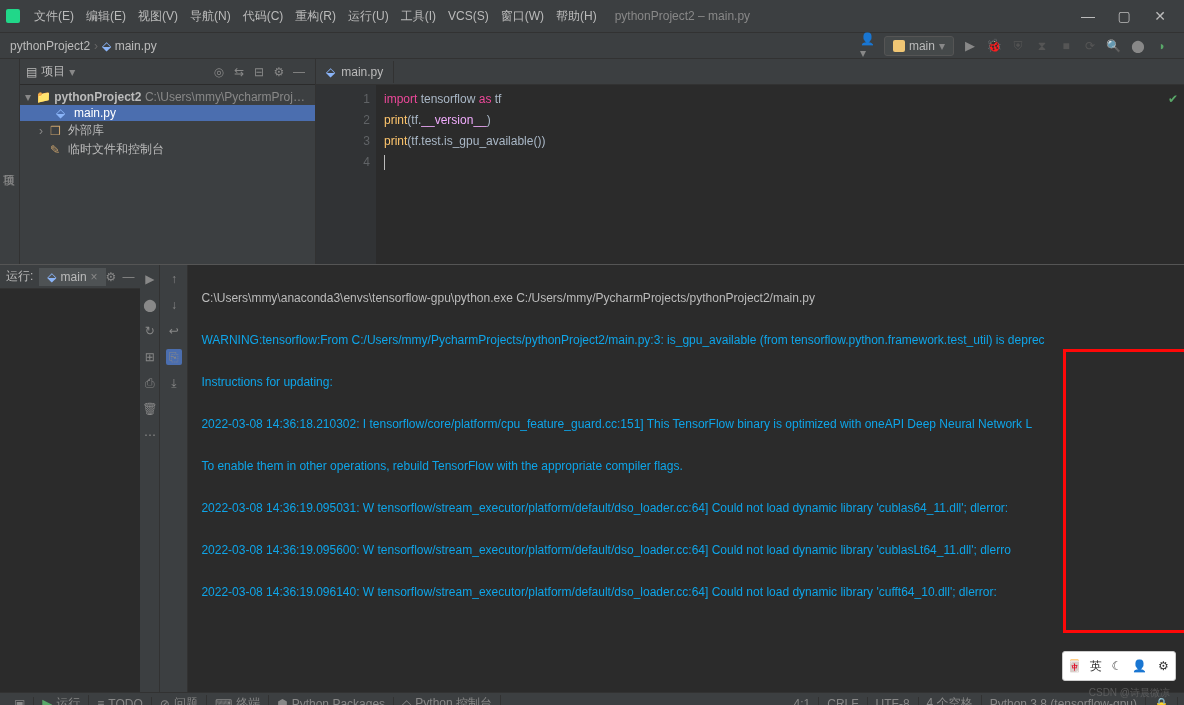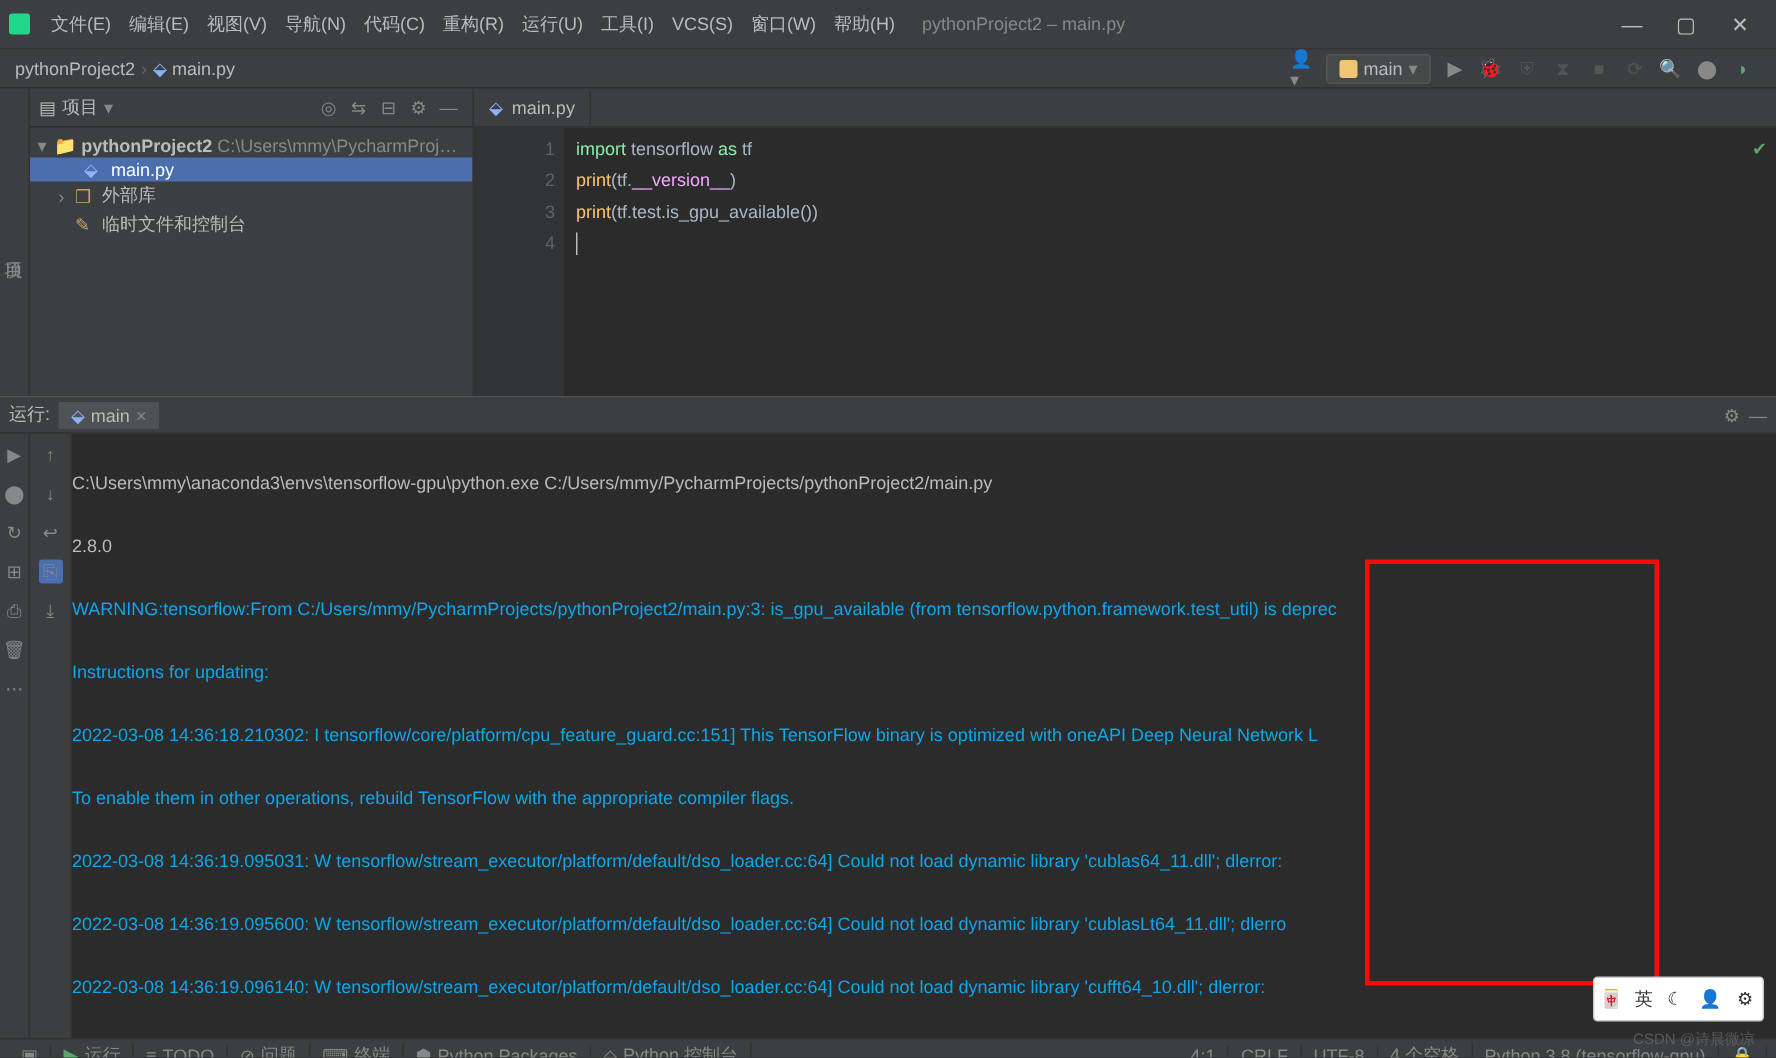--- a/index.html
+++ b/index.html
@@ -36,36 +36,36 @@
 .tree .fico { width:14px; margin:0 4px; }
 .tree .path { color:#888; overflow:hidden; text-overflow:ellipsis; }
 .editor-area { flex:1; display:flex; flex-direction:column; background:#2b2b2b; }
 .tabs { height:26px; background:#3c3f41; display:flex; align-items:center; border-bottom:1px solid #323232; }
 .tab { background:#4e5254; padding:4px 10px; display:flex; align-items:center; gap:6px; border-right:1px solid #323232; }
 .tab.inactive { background:#3c3f41; }
 .editor { flex:1; display:flex; font-family:Consolas,monospace; font-size:13px; position:relative; }
 .gutter-strip { width:30px; background:#313335; }
 .gutter { width:30px; background:#313335; color:#606366; text-align:right; padding:4px 6px 0 0; line-height:21px; }
 .code { flex:1; padding:4px 8px 0 8px; line-height:21px; white-space:pre; position:relative; }
-.kw { color:#86efac; }
+.kw { color:#ec4899; }
 .fn { color:#ffc66d; }
 .prop { color:#f0abfc; }
 .ident { color:#a9b7c6; }
 .cursor { border-left:1px solid #bbb; display:inline-block; height:15px; vertical-align:middle; }
 .check-ico { position:absolute; top:4px; right:6px; color:#59a869; }
-.run-panel { height:428px; background:#2b2b2b; border-top:1px solid #555; display:flex; flex-direction:column; }
+.run-panel { height:428px; background:#2b2b2b; border-top:1px solid #555; display:flex; flex-direction:row; }
 .run-head { height:24px; background:#3c3f41; display:flex; align-items:center; padding:0 6px; border-bottom:1px solid #323232; }
 .run-tab { background:#4e5254; padding:2px 8px; display:flex; align-items:center; gap:4px; margin-left:6px; }
 .run-tab .close { color:#888; }
 .run-head .spacer { flex:1; }
 .run-body { flex:1; display:flex; overflow:hidden; }
 .run-left { width:20px; background:#3c3f41; border-right:1px solid #323232; display:flex; flex-direction:column; align-items:center; padding-top:6px; gap:10px; }
 .run-left2 { width:28px; background:#3c3f41; border-right:1px solid #323232; display:flex; flex-direction:column; align-items:center; padding-top:6px; gap:10px; }
 .run-left .ic, .run-left2 .ic { width:16px; height:16px; display:flex; align-items:center; justify-content:center; color:#888; font-size:12px; }
-.console { flex:1; font-family:Consolas,monospace; font-size:13px; line-height:21px; padding:2px 0 0 0; overflow:hidden; white-space:pre; position:relative; }
+.console { flex:1; font-family:Consolas,monospace; font-size:13px; line-height:21px; padding:2px 0 0 0; overflow:hidden; white-space:pre; position:relative;margin-left:13px; }
 .console .out { color:#bbb; }
 .console .warn { color:#0ea5e9; }
 .red-box { position:absolute; border:3px solid #ff0808; pointer-events:none; }
 .statusbar { height:22px; background:#3c3f41; border-top:1px solid #323232; display:flex; align-items:center; font-size:11px; padding:0 6px; }
 .statusbar .sb-item { padding:0 8px; color:#888; border-right:1px solid #323232; display:flex; align-items:center; gap:4px; }
 .statusbar .spacer { flex:1; }
 .corner-widget { position:absolute; right:8px; bottom:24px; width:114px; height:30px; background:#fff; border:1px solid #ccc; border-radius:3px; display:flex; align-items:center; justify-content:space-around; font-size:13px; color:#333; }
 .corner-widget .c-ico { width:16px; height:16px; display:flex; align-items:center; justify-content:center; }
 .watermark { position:absolute; right:14px; bottom:5px; font-size:10px; color:#6a6a6a; opacity:0.7; }
 </style>
@@ -207,21 +207,20 @@
     </div>
     <div class="run-left2">
       <div class="ic">↑</div>
       <div class="ic">↓</div>
       <div class="ic">↩</div>
       <div class="ic" style="background:#4b6eaf;border-radius:2px;">⎘</div>
       <div class="ic">⤓</div>
     </div>
     <div class="console">
 <div class="out">C:\Users\mmy\anaconda3\envs\tensorflow-gpu\python.exe C:/Users/mmy/PycharmProjects/pythonProject2/main.py</div>
-<div class="out">2.8.0</div>
 <div class="warn">WARNING:tensorflow:From C:/Users/mmy/PycharmProjects/pythonProject2/main.py:3: is_gpu_available (from tensorflow.python.framework.test_util) is deprec</div>
 <div class="warn">Instructions for updating:</div>
 <div class="warn">2022-03-08 14:36:18.210302: I tensorflow/core/platform/cpu_feature_guard.cc:151] This TensorFlow binary is optimized with oneAPI Deep Neural Network L</div>
 <div class="warn">To enable them in other operations, rebuild TensorFlow with the appropriate compiler flags.</div>
 <div class="warn">2022-03-08 14:36:19.095031: W tensorflow/stream_executor/platform/default/dso_loader.cc:64] Could not load dynamic library 'cublas64_11.dll'; dlerror:</div>
 <div class="warn">2022-03-08 14:36:19.095600: W tensorflow/stream_executor/platform/default/dso_loader.cc:64] Could not load dynamic library 'cublasLt64_11.dll'; dlerro</div>
 <div class="warn">2022-03-08 14:36:19.096140: W tensorflow/stream_executor/platform/default/dso_loader.cc:64] Could not load dynamic library 'cufft64_10.dll'; dlerror: </div>
 
 
 

